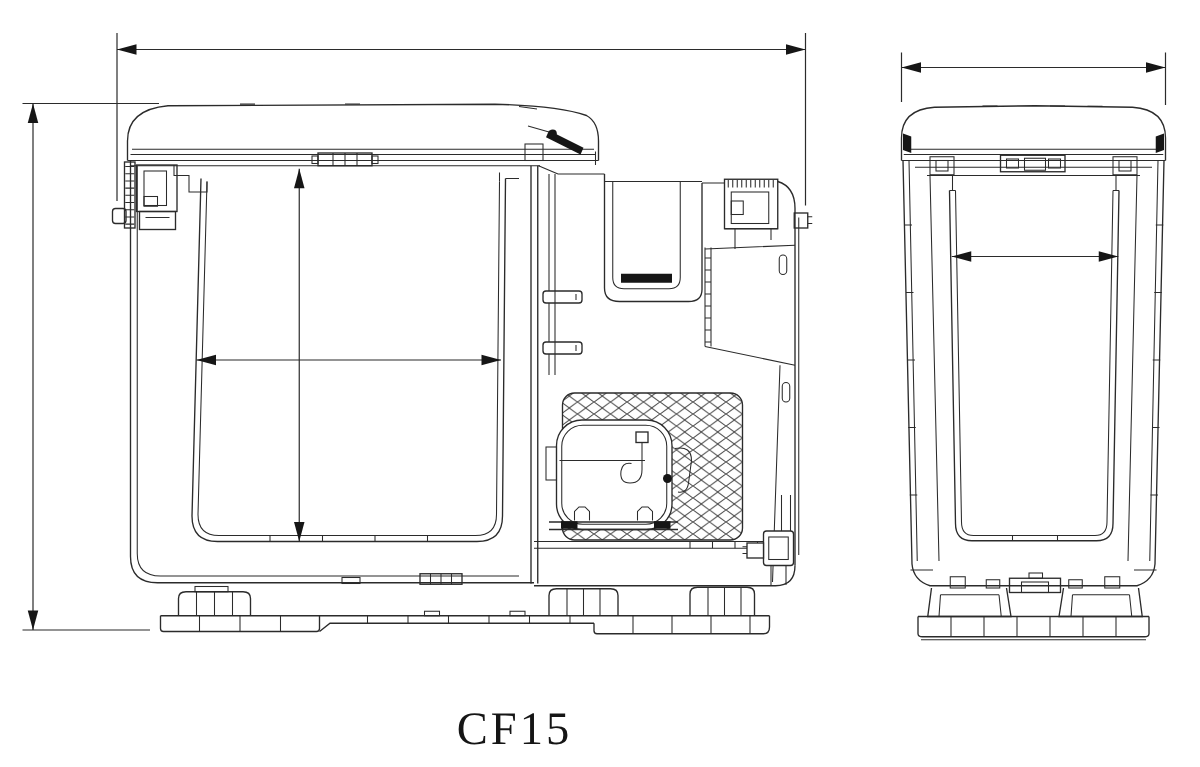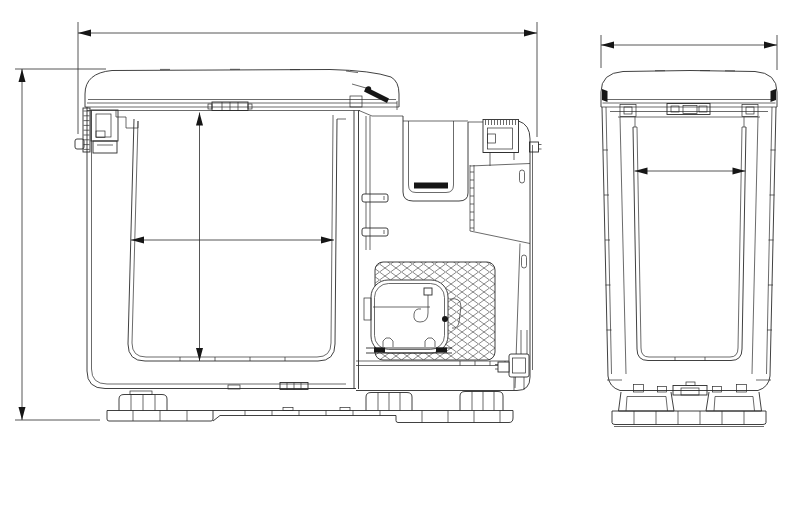--- a/index.html
+++ b/index.html
@@ -261,13 +261,14 @@
       <polygon class="arw" points="777,45 764,41.5 764,48.5"></polygon>
     </g>
     <g>
       <path class="dim" d="M634.5,171 H745.5"></path>
       <polygon class="arw" points="634.5,171 647.5,167.5 647.5,174.5"></polygon>
       <polygon class="arw" points="745.5,171 732.5,167.5 732.5,174.5"></polygon>
     </g>
   </g>
 </svg>
 
+<div class="caption">CF15</div>
 </div>
 
 </body></html>

